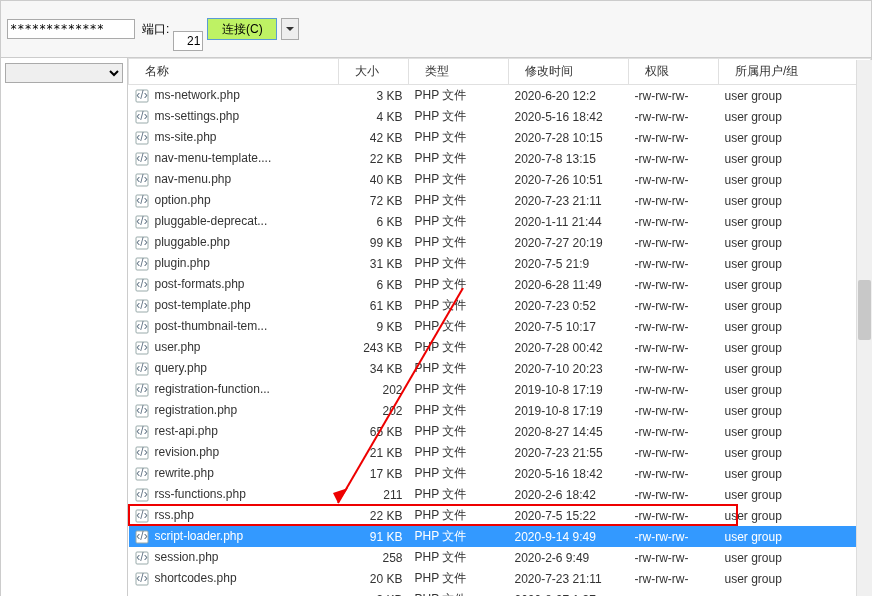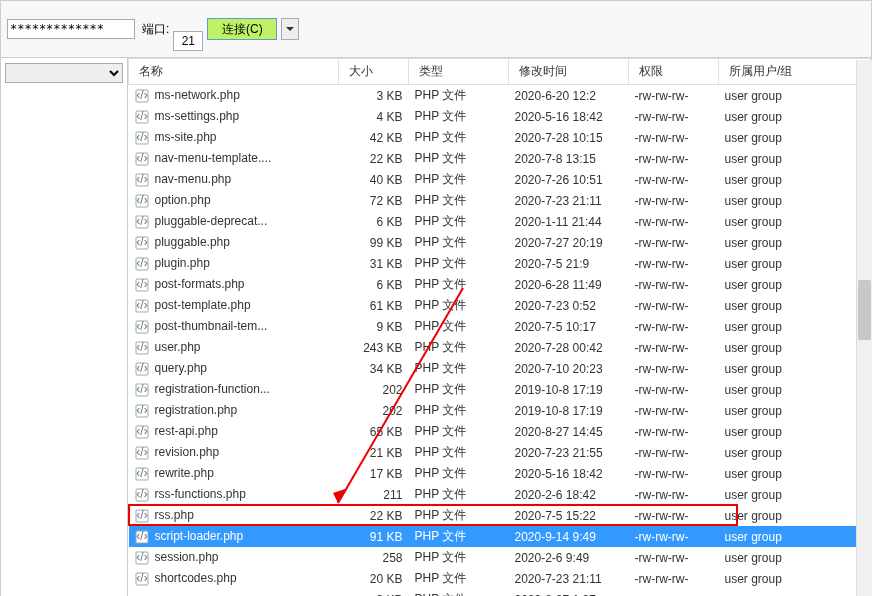--- a/index.html
+++ b/index.html
@@ -1,36 +1,36 @@
 <!DOCTYPE html>
 <html><head>
 <meta charset="utf-8">
 <style>
 * { margin: 0; padding: 0; box-sizing: border-box; font-family: "Microsoft YaHei", SimSun, Arial, sans-serif; font-size: 12px; }
 body { background: #fff; width: 872px; height: 596px; overflow: hidden; position: relative; }
 .top-panel { border: 1px solid #ccc; padding: 6px; display: flex; align-items: center; gap: 4px; background: #f7f7f7; }
 .pw-input { width: 128px; height: 20px; border: 1px solid #aaa; padding: 2px; font-family: monospace; }
 .port-label { margin-left: 3px; }
-.port-input { width: 30px; height: 20px; border: 1px solid #aaa; padding: 2px; text-align: center; margin-top: 24px; }
+.port-input { width: 30px; height: 20px; border: 1px solid #aaa; padding: 2px; text-align: right; margin-top: 24px; }
 .connect-btn { width: 70px; height: 22px; border: 1px solid #5b9bd5; background: #bef264; cursor: pointer; }
 .dropdown-arrow { width: 18px; height: 22px; border: 1px solid #aaa; background: #eee; display: flex; align-items: center; justify-content: center; cursor: pointer; }
 .dropdown-arrow::after { content: ""; border-left: 4px solid transparent; border-right: 4px solid transparent; border-top: 4px solid #333; }
 .content-row { display: flex; height: 560px; }
 .left-pane { width: 128px; border: 1px solid #ccc; border-top: none; display: flex; flex-direction: column; padding: 4px; }
 .left-dd { width: 100%; height: 20px; border: 1px solid #aaa; margin-top: auto; margin-bottom: 530px; }
 .right-pane { flex: 1; display: flex; flex-direction: column; border: 1px solid #ccc; border-left: none; border-top: none; }
 .addr-bar { padding: 4px 6px; display: flex; align-items: center; gap: 6px; border-bottom: 1px solid #ccc; background: #f7f7f7; }
 .addr-label { color: #000; }
 .folder-icon { width: 18px; height: 14px; display: flex; align-items: center; justify-content: center; cursor: pointer; }
 .folder-icon svg { width: 16px; height: 14px; }
 .addr-path { font-family: Consolas, monospace; }
 .addr-blur { display: inline-block; width: 60px; height: 12px; background: #ddd; filter: blur(2px); margin: 0 2px; vertical-align: middle; }
 .table-area { flex: 1; overflow: auto; position: relative; }
 .file-table { width: 100%; border-collapse: collapse; }
-.file-table thead th { text-align: left; font-weight: normal; background: #fff; border: 1px solid #e0e0e0; padding: 4px 10px; position: sticky; top: 0; color: #333; }
+.file-table thead th { text-align: left; font-weight: normal; background: #fff; border: 1px solid #e0e0e0; padding: 4px 16px; position: sticky; top: 0; color: #333; }
 .th-size { text-align: right; }
 .file-table tbody td { padding: 2px 6px; white-space: nowrap; color: #333; }
 .file-table tbody tr { height: 20px; }
 .td-size { text-align: right; }
 .file-icon { width: 16px; height: 14px; display: inline-block; vertical-align: middle; margin-right: 4px; }
 .file-icon svg { width: 14px; height: 14px; vertical-align: top; }
 tr.selected td { background: #3399ff; color: #fff; }
 .red-box { position: absolute; border: 2px solid #e00; z-index: 5; pointer-events: none; }
 .red-arrow { position: absolute; z-index: 5; pointer-events: none; }
 .scrollbar-v { position: absolute; right: 0; top: 60px; bottom: 0; width: 16px; background: #f0f0f0; border-left: 1px solid #ddd; }

